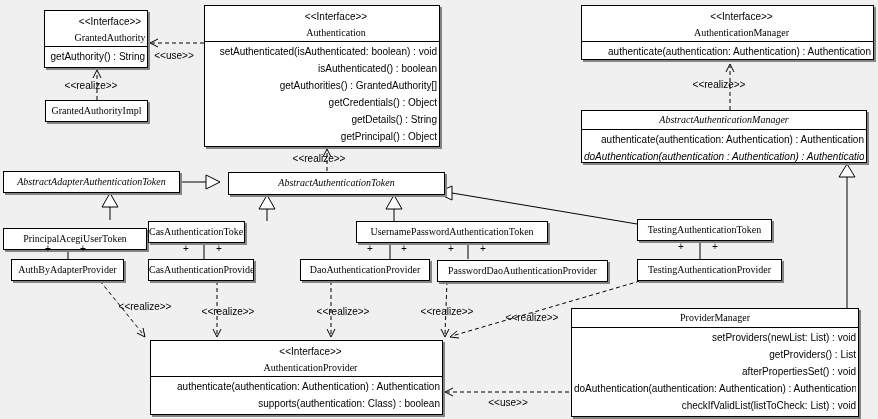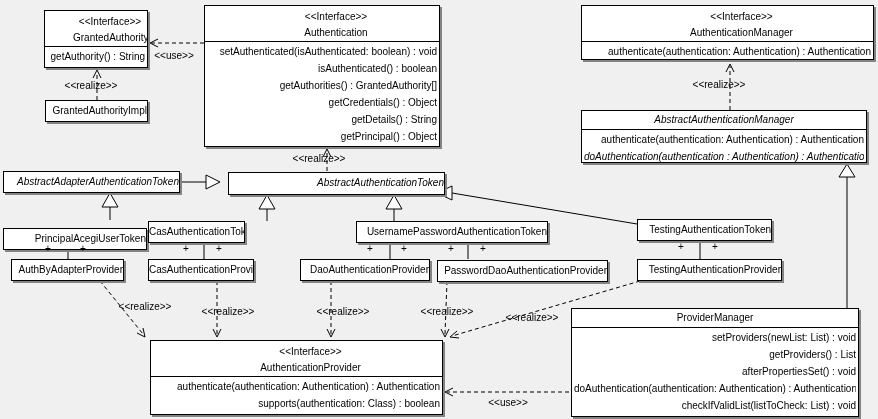--- a/index.html
+++ b/index.html
@@ -12,22 +12,22 @@
   #canvas{position:absolute;left:0;top:0;width:878px;height:419px;}
   svg.wires{position:absolute;left:0;top:0;z-index:1;pointer-events:none;}
   .box{
     position:absolute;z-index:2;background:#fff;
     border:1px solid #000;box-shadow:2px 2px 0 #848484;
     overflow:hidden;box-sizing:border-box;
   }
   .hdr{text-align:center;}
   .hdr2{padding-top:3px;padding-left:28px;}
   .stereo{height:16px;line-height:16px;}
-  .cname{height:16px;line-height:16px;white-space:nowrap;}
-  .nbox .cname{height:20px;line-height:20px;text-align:right;}
+  .cname{height:16px;line-height:16px;white-space:nowrap;font-family:Liberation Serif, serif;}
+  .nbox .cname{height:20px;line-height:20px;text-align:center;}
   .abox .cname{font-style:italic;}
   .methods{border-top:1px solid #000;padding:1px 2px 0 2px;}
   .m{height:17px;line-height:17px;white-space:nowrap;overflow:hidden;text-align:right;}
   .m.it{font-style:italic;}
   .hdr1{height:18px;line-height:18px;text-align:center;}
   .lbl{
     position:absolute;z-index:3;white-space:nowrap;
     transform:translateX(-50%);font-size:10px;
   }
 </style>

